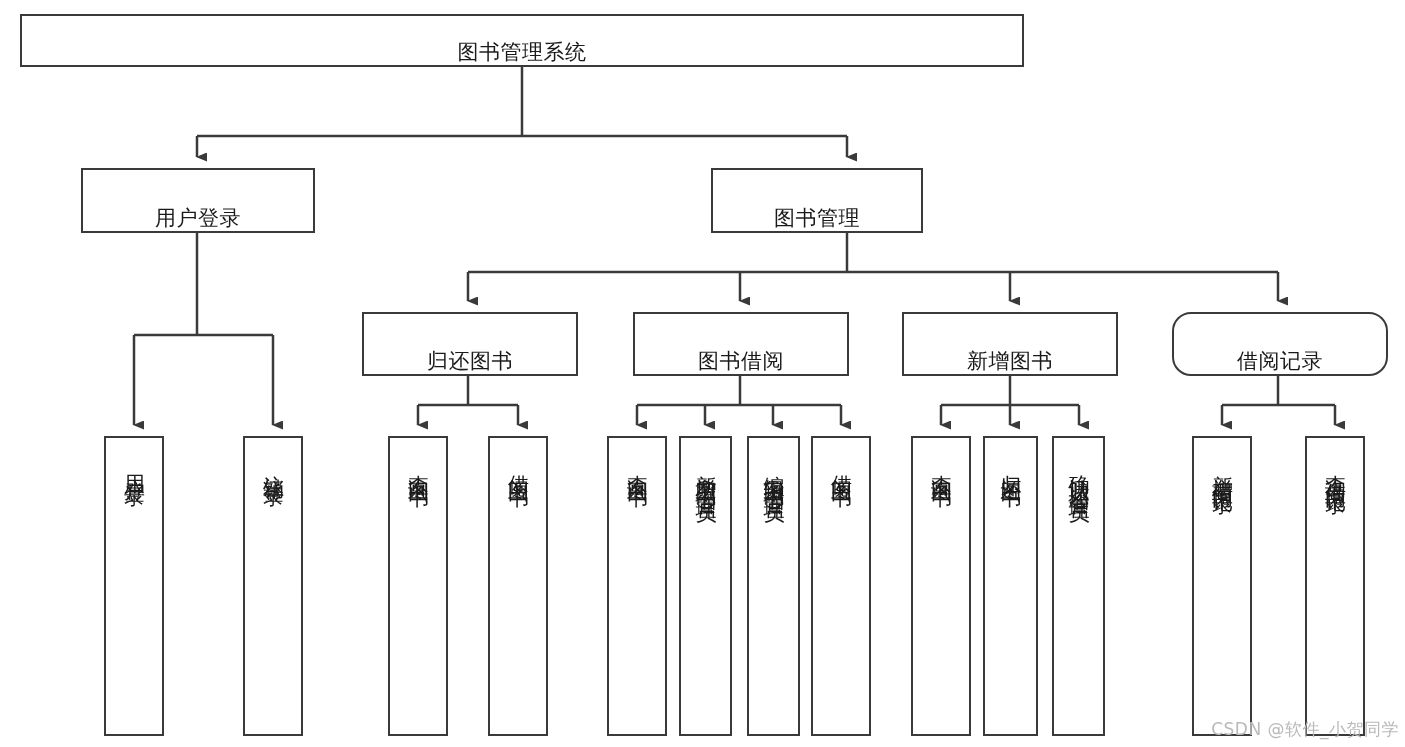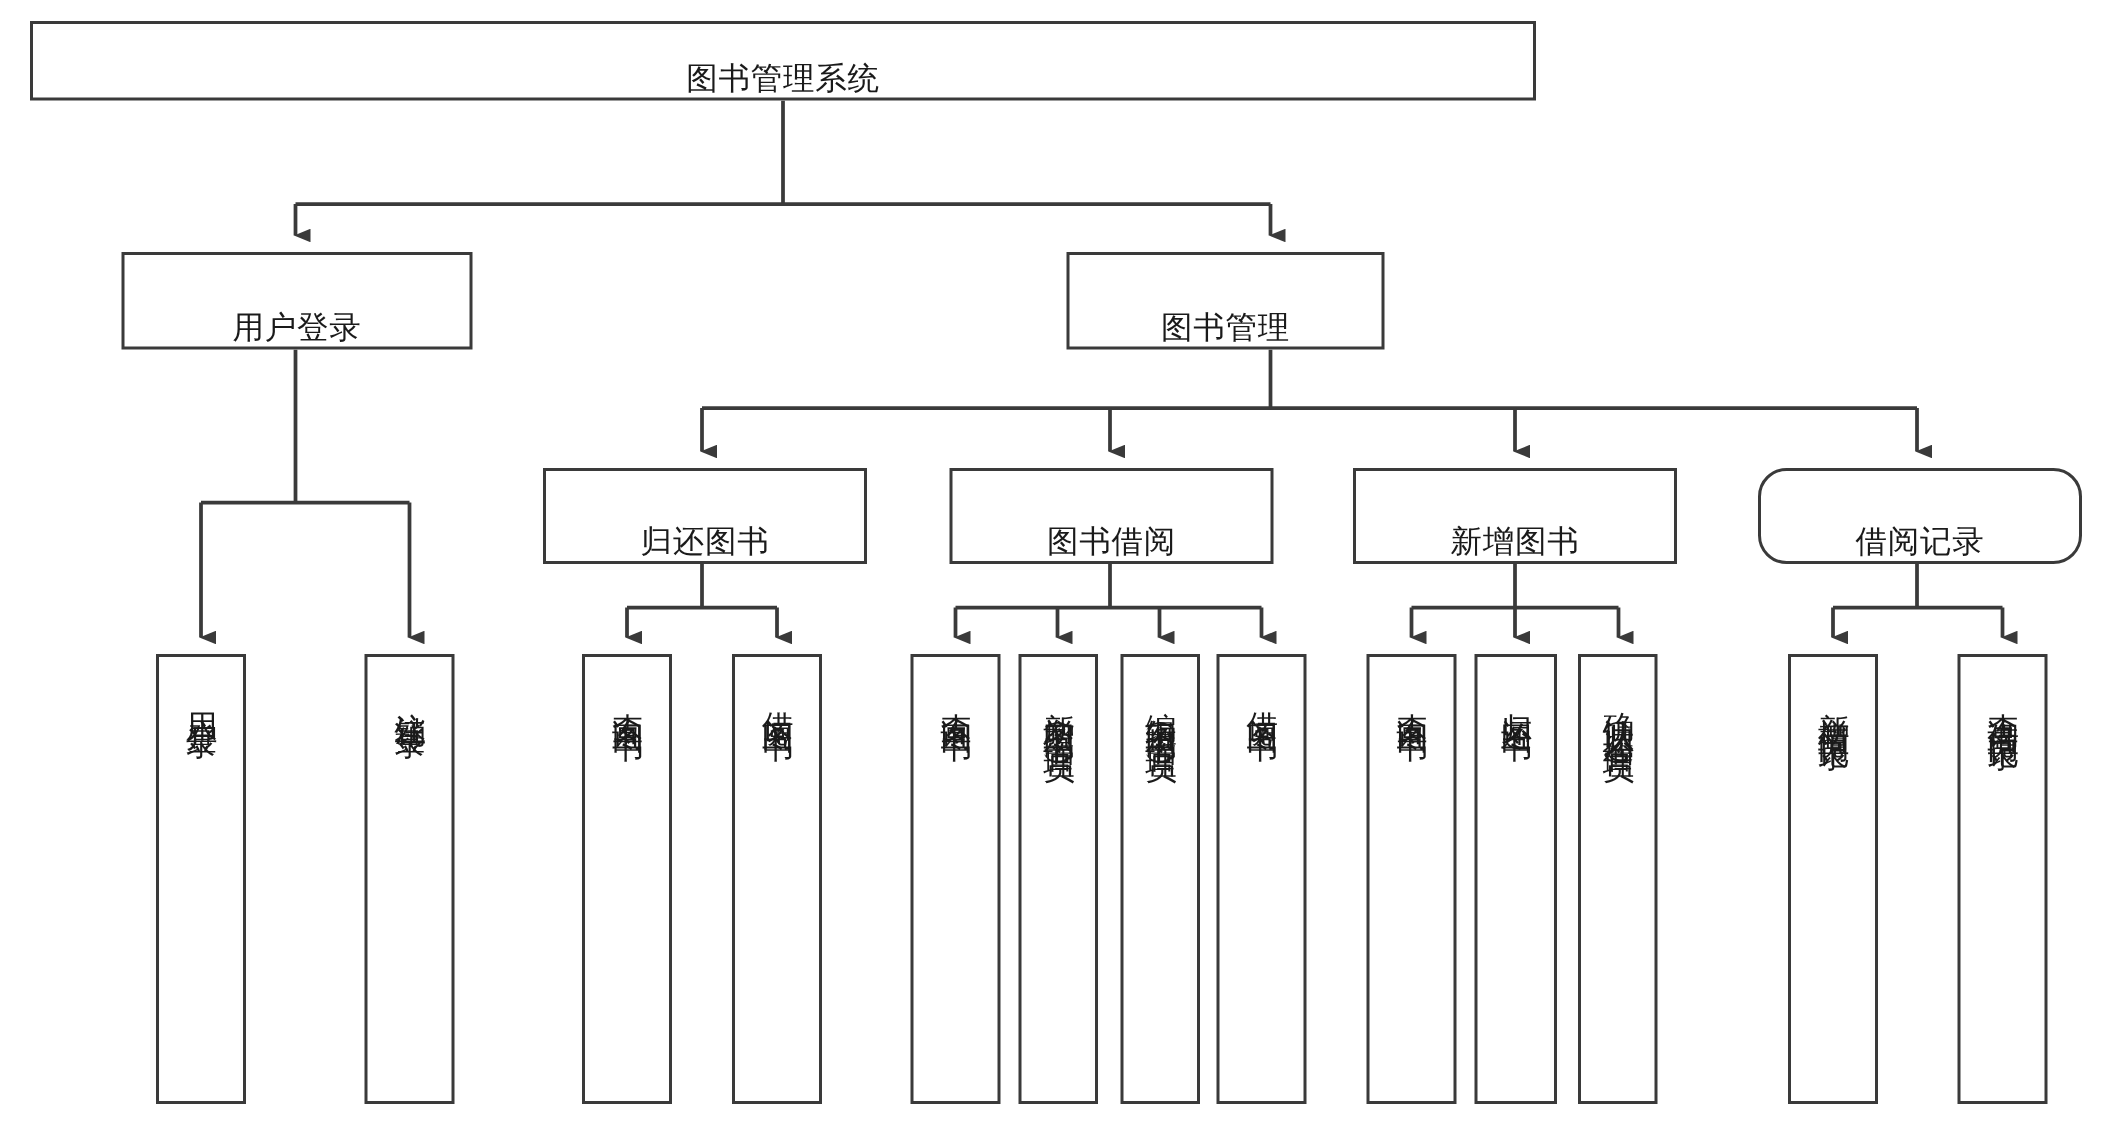--- a/index.html
+++ b/index.html
@@ -181,14 +181,15 @@
     <span class="node-label">确认归还（管理员）</span>
   </div>
 
   <div class="node vertical" style="left:1192px; top:436px; width:60px; height:300px;">
     <span class="node-label">新增借阅记录</span>
   </div>
   <div class="node vertical" style="left:1305px; top:436px; width:60px; height:300px;">
     <span class="node-label">查询借阅记录</span>
   </div>
 
+  <div class="watermark">CSDN @软件_小贺同学</div>
 
 </div>
 
 </body></html>

